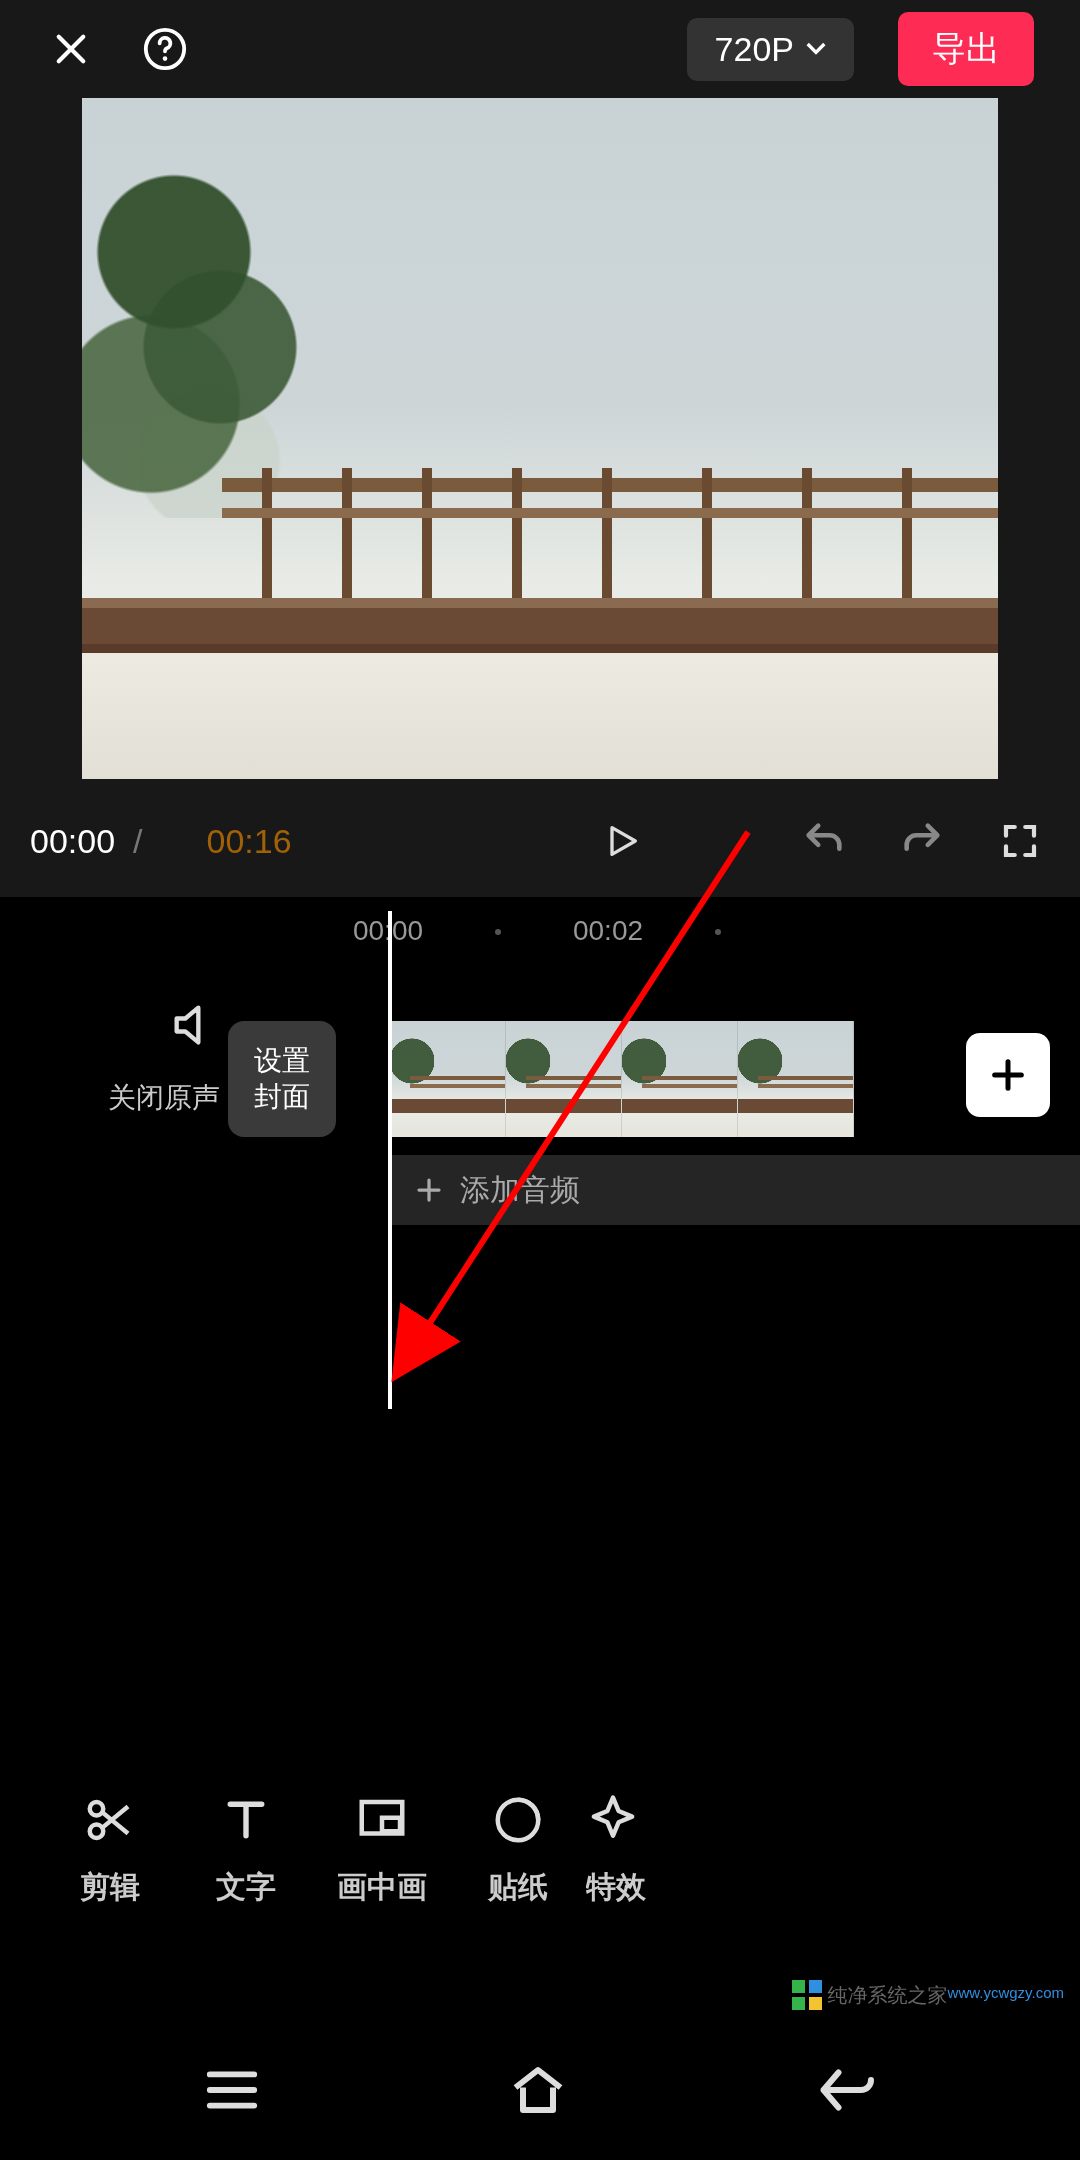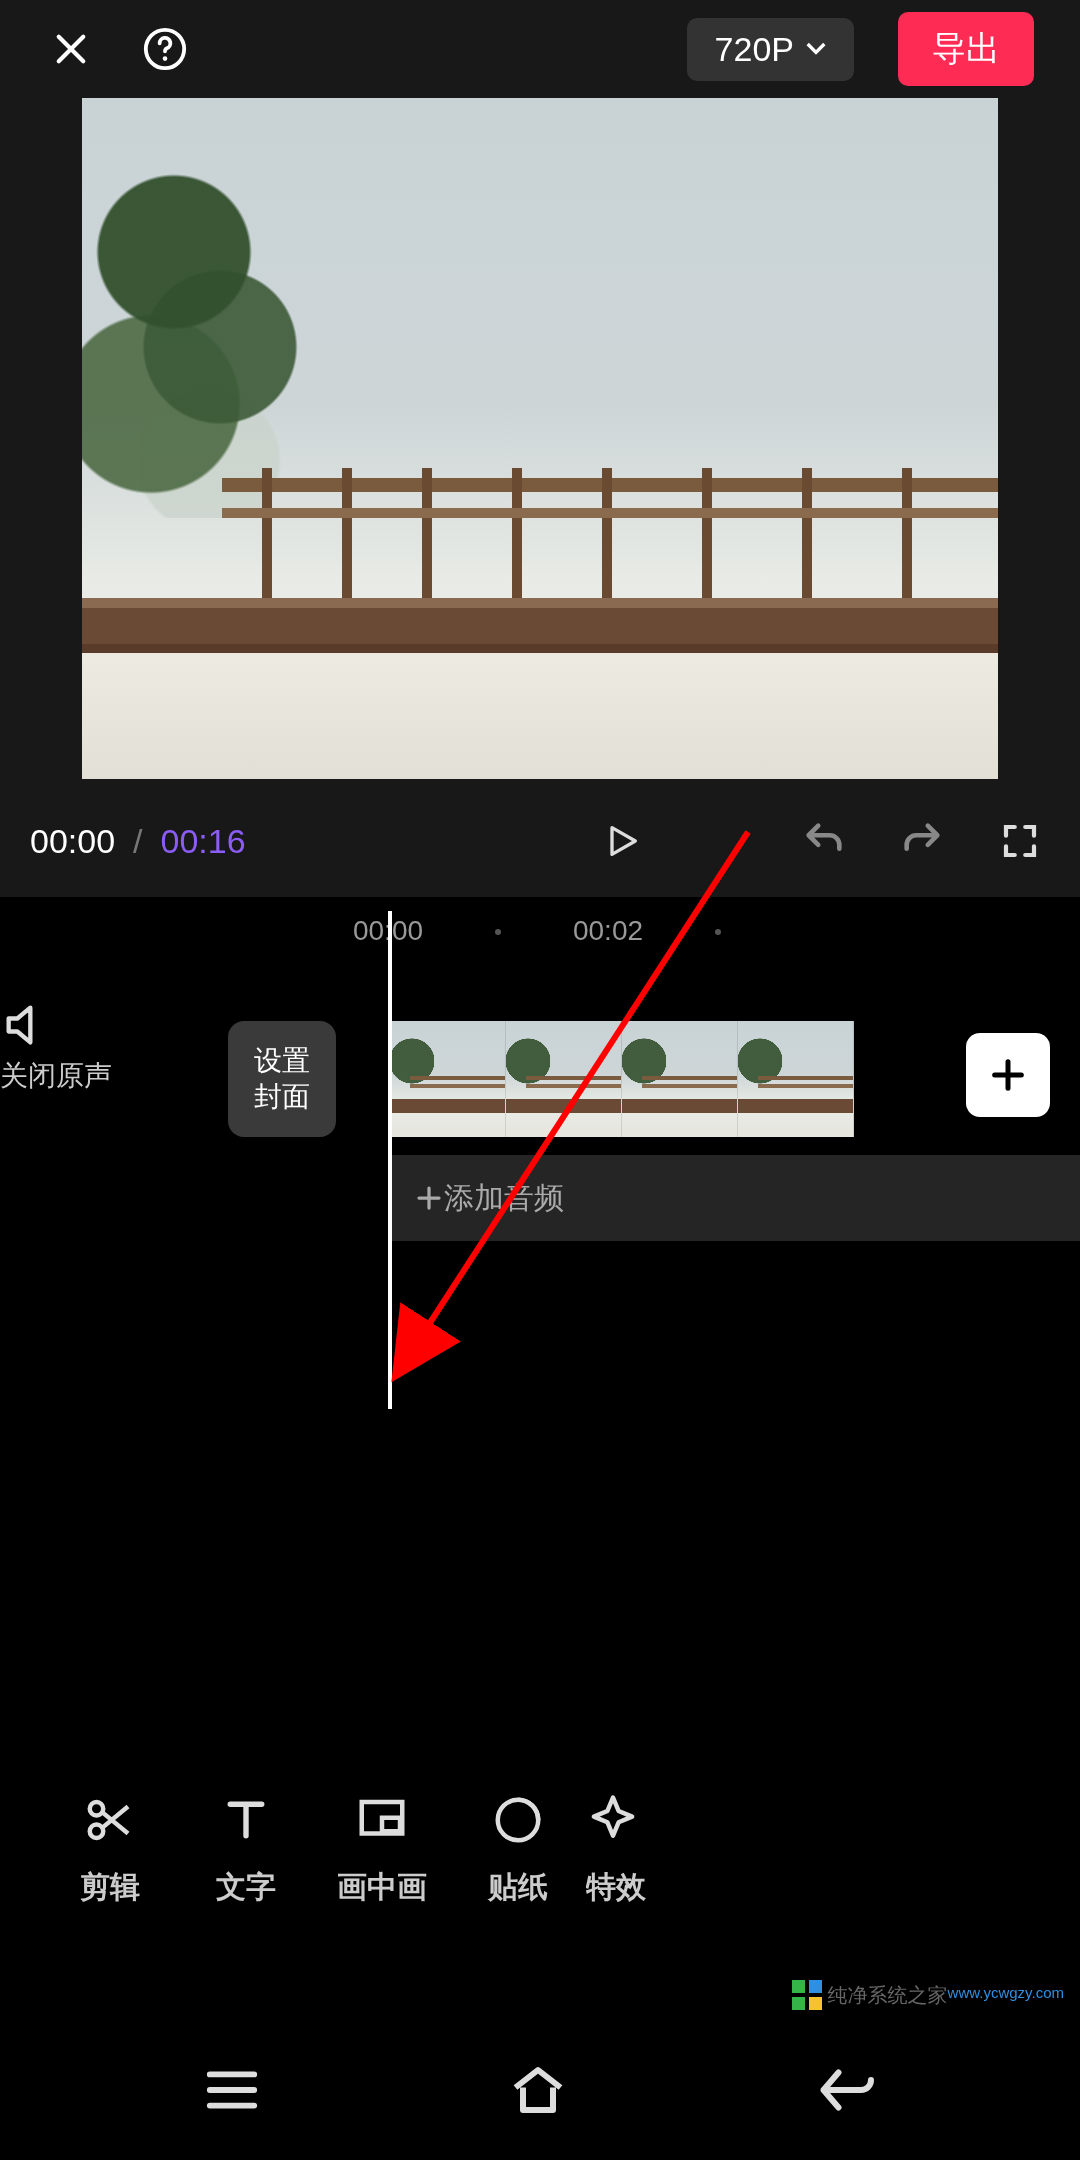--- a/index.html
+++ b/index.html
@@ -87,21 +87,21 @@
   .controls {
     display: flex;
     align-items: center;
     background: #181818;
     padding: 14px 30px 26px;
     gap: 12px;
     font-size: 34px;
   }
   .time-cur { color: #fff; }
   .time-sep { color: #777; margin: 0 6px; }
-  .time-tot { color: #8b5cf6; }
+  .time-tot { color: #a16207; margin-left: 46px; }
   .controls .flex { flex: 1; }
   .ctrl-btn { width: 60px; height: 60px; display: flex; align-items: center; justify-content: center; }
   .timeline {
     background: #000;
     padding-top: 18px;
   }
   .ticks {
     position: relative;
     height: 44px;
     color: #999;
@@ -118,22 +118,22 @@
     width: 4px;
     background: #fff;
     z-index: 20;
   }
   .left-ctrls {
     position: absolute;
     left: 0; top: 40px;
     width: 220px;
     display: flex;
     flex-direction: column;
-    align-items: flex-start;
-    gap: 6px;
+    align-items: flex-end;
+    gap: 28px;
   }
   .mute-label { color: #ccc; font-size: 28px; }
   .cover-btn {
     position: absolute;
     left: 228px;
     top: 62px;
     width: 108px;
     height: 116px;
     background: #3a3a3a;
     border-radius: 16px;
@@ -173,27 +173,28 @@
     border-radius: 14px;
     display: flex;
     align-items: center;
     justify-content: center;
   }
   .audio-track {
     position: absolute;
     left: 390px;
     right: 0;
     top: 196px;
-    height: 86px;
+    height: 70px;
     background: #252525;
     display: flex;
     align-items: center;
     color: #aaa;
     font-size: 30px;
     padding-left: 24px;
+    gap: 16px;
   }
   .toolbar {
     position: absolute;
     left: 0; right: 0;
     bottom: 220px;
     height: 180px;
     display: flex;
     align-items: center;
     padding-left: 42px;
     gap: 0;

